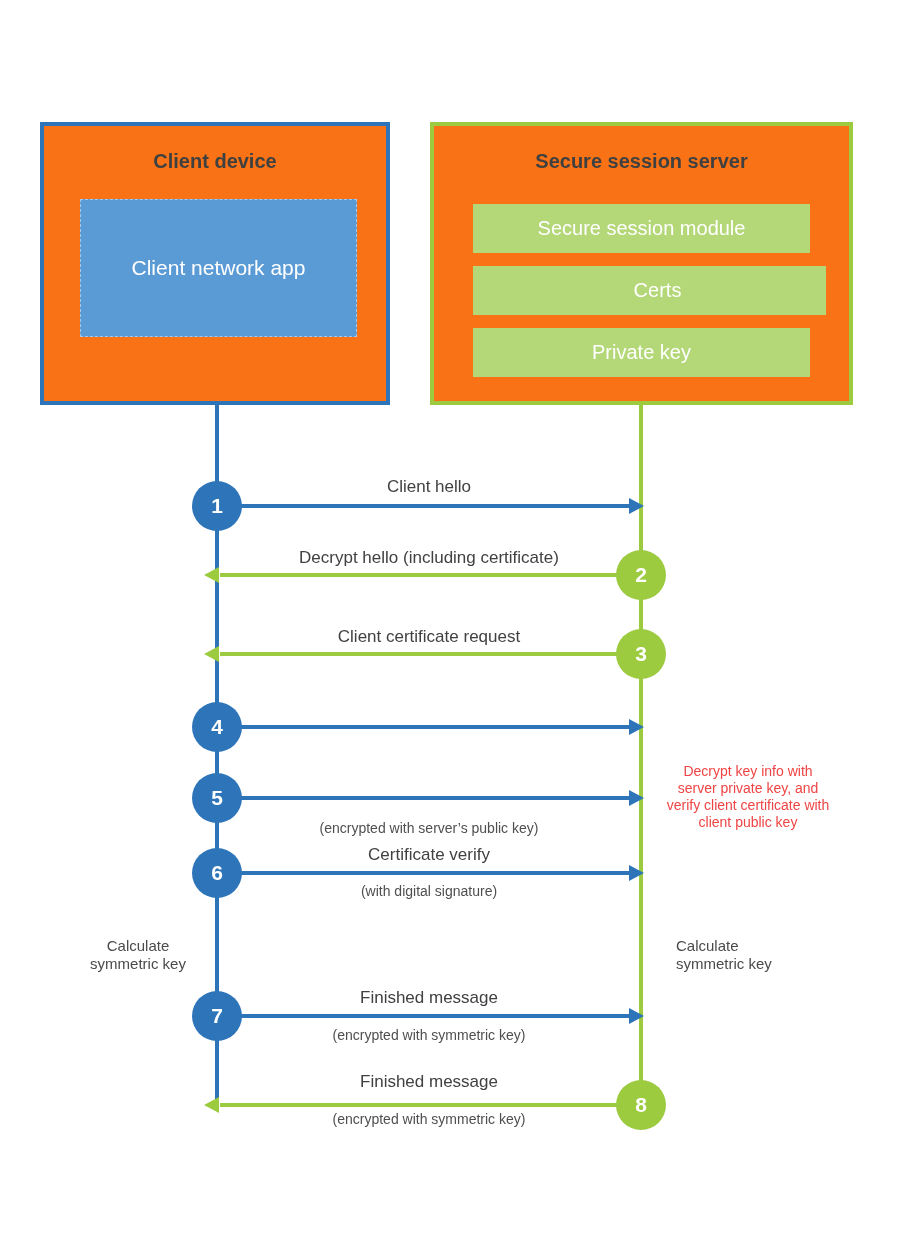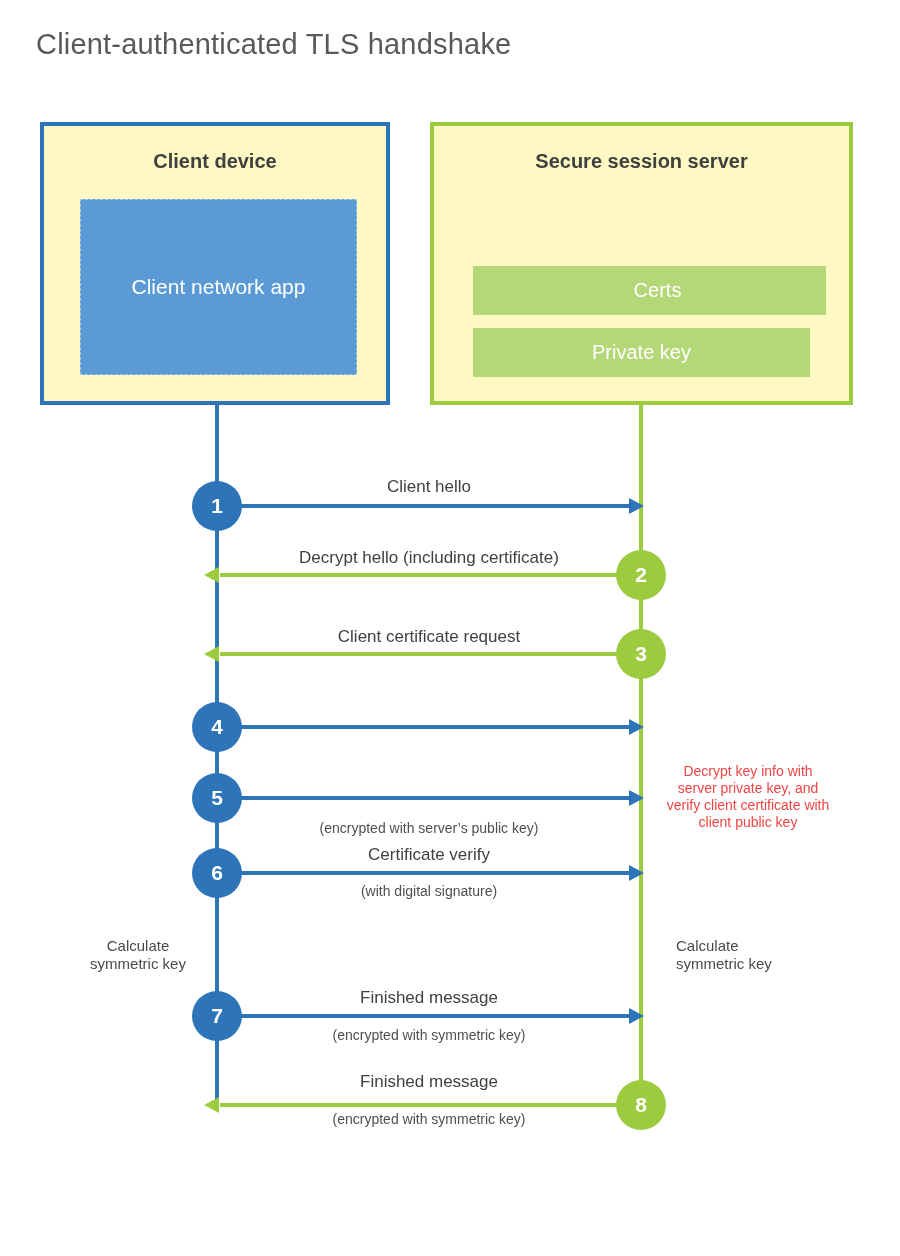--- a/index.html
+++ b/index.html
@@ -4,25 +4,25 @@
 <style>
   :root{
     --blue:#2d74b9; --blue-fill:#5b9bd5; --green:#9ccb40; --green-fill:#b4d778;
     --text-dark:#414042; --title-gray:#58595b; --white:#ffffff;
   }
   html,body{margin:0;padding:0;background:#ffffff;}
   body{font-family:"Liberation Sans","DejaVu Sans",sans-serif;}
   .page{position:relative;width:900px;height:1256px;background:#fff;overflow:hidden;}
   .title{position:absolute;left:36px;top:28px;font-size:29px;font-weight:300;letter-spacing:.2px;color:var(--title-gray);}
   
-  .entity{position:absolute;top:122px;height:283px;border:4px solid;box-sizing:border-box;background:#fef9c3;}
+  .entity{position:absolute;top:122px;height:283px;border:4px solid;box-sizing:border-box;background:#f97316;}
   .entity.client{left:40px;width:350px;border-color:var(--blue);}
   .entity.server{left:430px;width:423px;border-color:var(--green);}
   .entity-heading{position:absolute;left:0;right:0;top:24px;text-align:center;font-size:20px;font-weight:bold;color:#3f4040;}
-  .app-box{position:absolute;left:36px;top:73px;width:277px;height:176px;background:var(--blue-fill);
+  .app-box{position:absolute;left:36px;top:73px;width:277px;height:138px;background:var(--blue-fill);
     border:1px dashed #a5c7e8;box-sizing:border-box;display:flex;align-items:center;justify-content:center;
     color:#fff;font-size:21px;text-align:center;line-height:28px;padding:0 48px;}
   .module-bar{position:absolute;left:39px;width:337px;height:49px;background:var(--green-fill);
     display:flex;align-items:center;justify-content:center;color:#fff;font-size:20px;}
   
   .lifeline{position:absolute;top:405px;width:4px;height:700px;}
   .lifeline.client{left:215px;background:var(--blue);}
   .lifeline.server{left:639px;background:var(--green);}
   
   .hline{position:absolute;height:4px;}
@@ -43,29 +43,29 @@
   .note{position:absolute;font-size:15px;color:#4a4a4c;line-height:18px;}
   .note.calc-left{left:78px;width:120px;top:937px;text-align:center;}
   .note.calc-right{left:676px;width:130px;top:937px;text-align:left;}
   .note.decrypt{left:666px;top:763px;width:164px;font-size:14px;line-height:17px;text-align:center;color:#ef4444;}
 </style>
 </head>
 <body>
 
 <div class="page">
 
-  <div class="title">Client-authenticated TLS handshake</div>
 
   <div class="entity client">
     <div class="entity-heading">Client device</div>
     <div class="app-box">Client network app</div>
   </div>
 
   <div class="entity server">
     <div class="entity-heading">Secure session server</div>
+    <div class="module-bar" style="top:78px;">Secure session module</div>
     <div class="module-bar" style="top:140px;padding-left:16px;">Certs</div>
     <div class="module-bar" style="top:202px;">Private key</div>
   </div>
 
   <div class="lifeline client"></div>
   <div class="lifeline server"></div>
 
   <div class="msg" style="top:477px;">Client hello</div>
   <div class="hline blue" style="top:504px;"></div>
   <div class="head right" style="top:498px;"></div>

